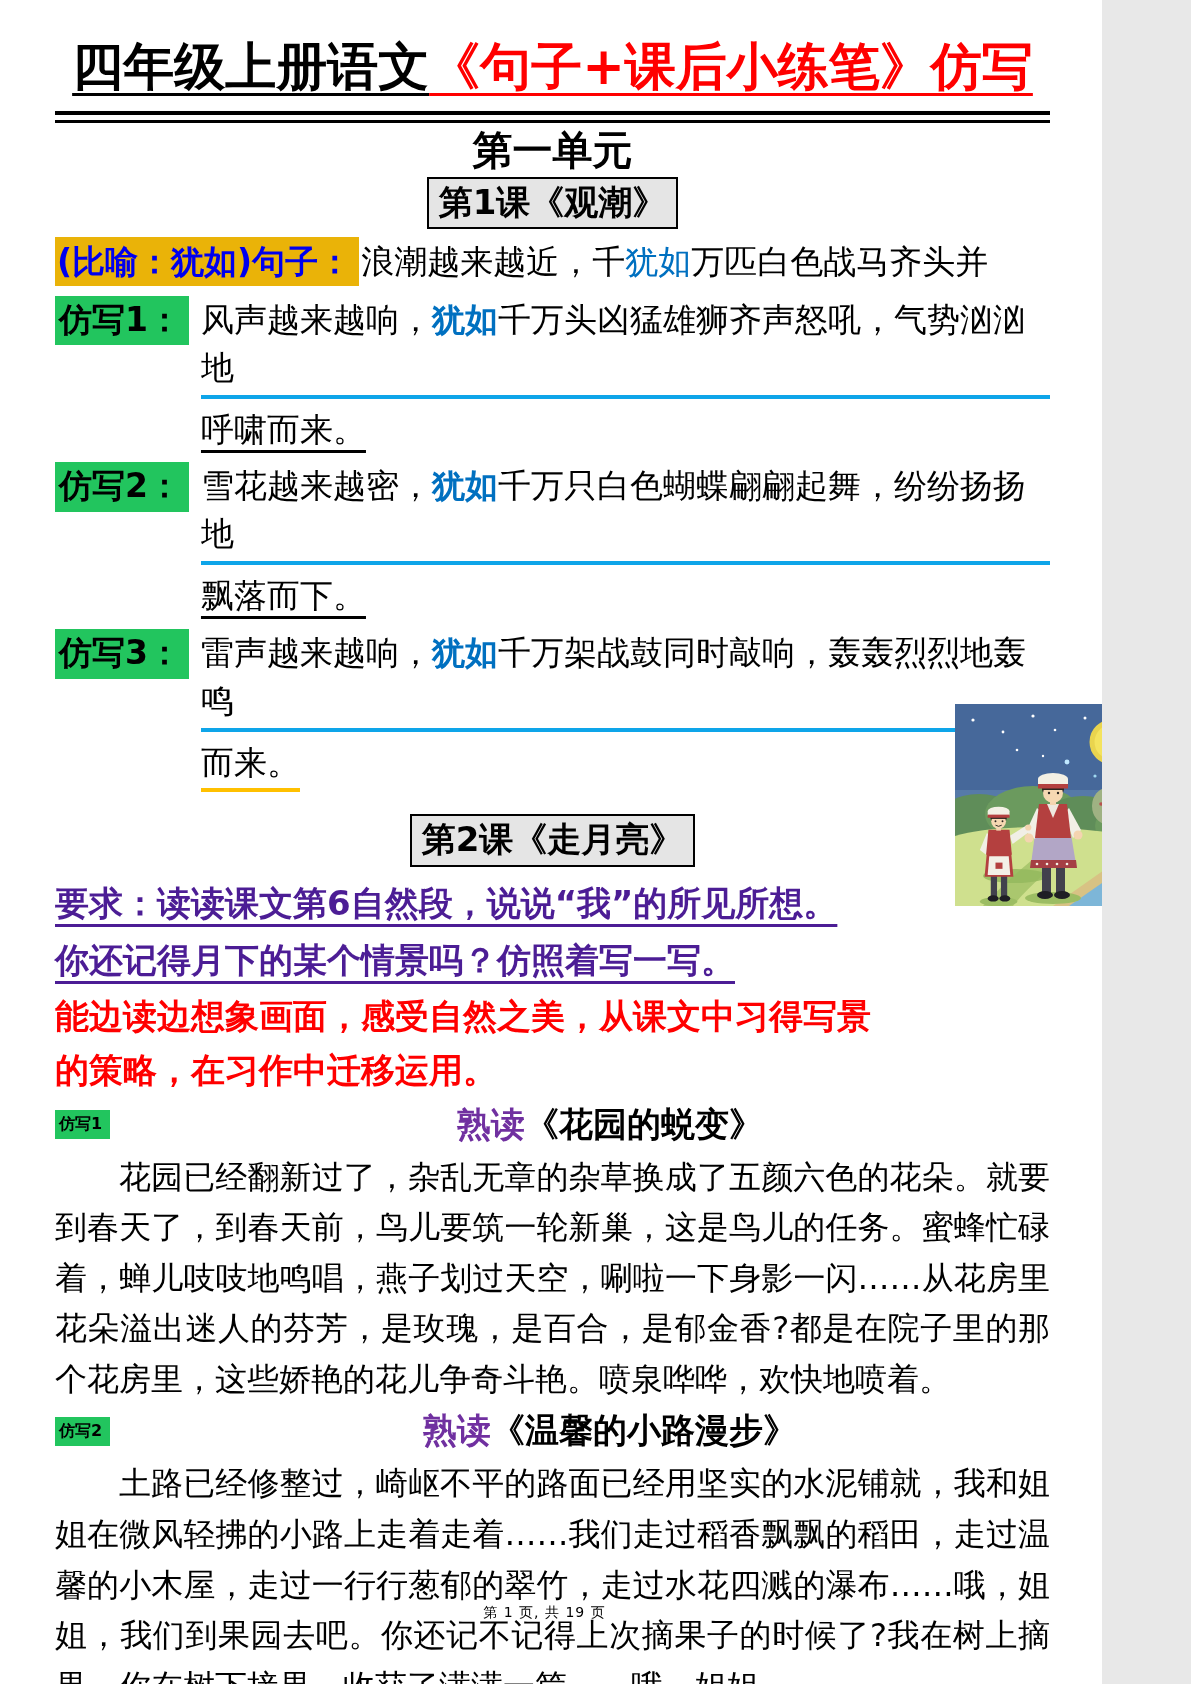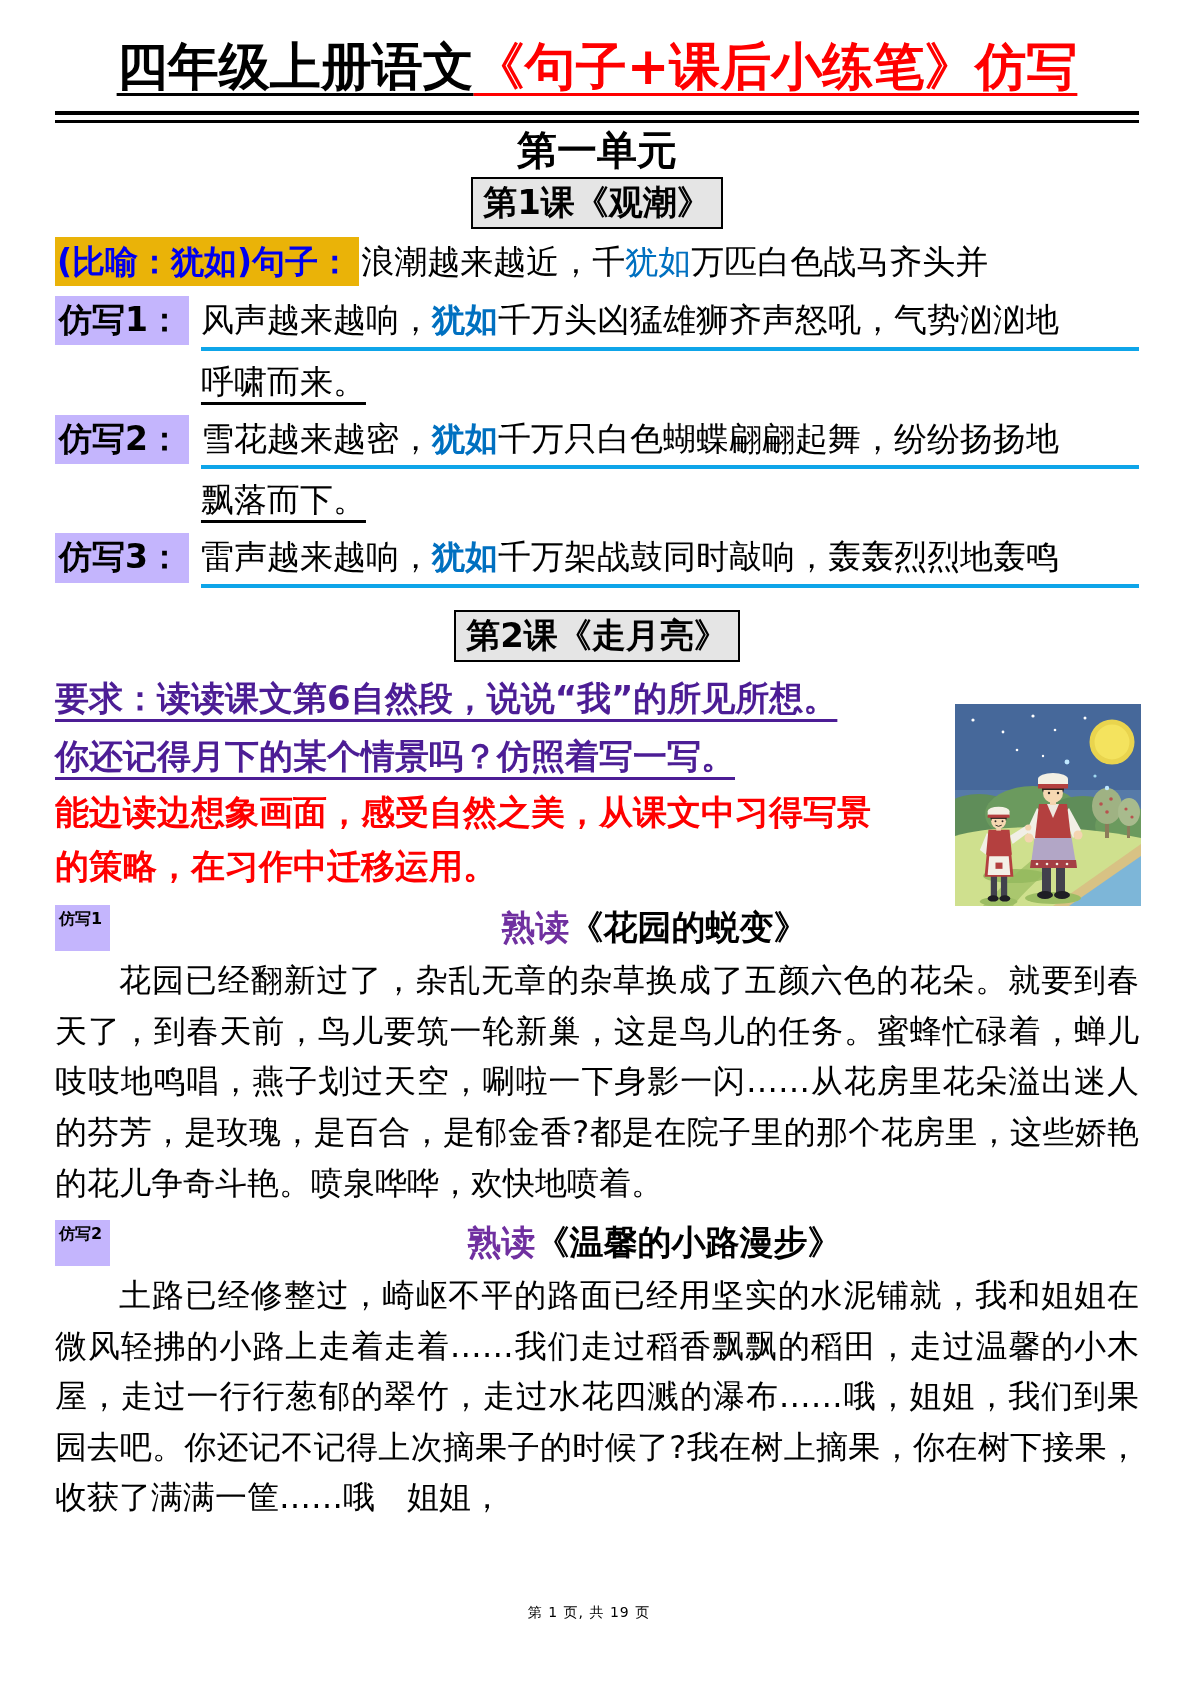--- a/index.html
+++ b/index.html
@@ -1,16 +1,16 @@
 <!DOCTYPE html>
 <html><head>
 <meta charset="utf-8">
 <style>
   html,body{margin:0;padding:0;background:#e8e8e8;}
-  .page{width:1191px;height:1684px;position:relative;background:#ffffff;overflow:hidden;
+  .page{width:1102px;height:1684px;position:relative;background:#ffffff;overflow:hidden;
         font-family:"DejaVu Sans","Liberation Sans",sans-serif;color:#000;}
   .content{padding:36px 52px 0 55px;}
 
   
   .title{margin:0;text-align:center;font-size:51px;font-weight:bold;white-space:nowrap;line-height:1.2;}
   .title span{text-decoration:underline;text-decoration-thickness:3px;text-underline-offset:9px;}
   .title .t-red{color:#ff0000;}
   .double-rule{height:5px;border-top:4px solid #000;border-bottom:3px solid #000;margin:14px 0 4px 0;}
 
   .unit{margin:2px 0 4px 0;text-align:center;font-size:40px;font-weight:bold;line-height:1.15;}
@@ -21,34 +21,34 @@
 
   
   .example{font-size:33px;line-height:1.5;}
   .example .line{margin-bottom:9px;}
   .example-label{background:#eab308;color:#0000ee;font-weight:bold;padding:5px 8px 5px 2px;margin-right:2px;}
   .kw{color:#0070c0;}
   .kw-b{color:#0070c0;font-weight:bold;}
 
   
   .imit-row{display:flex;align-items:flex-start;margin:9px 0 2px 0;font-size:33px;line-height:1.45;}
-  .tag{background:#c4b5fd;font-weight:bold;padding:4px 8px 6px 4px;flex:0 0 auto;margin-right:12px;line-height:1.2;}
+  .tag{background:#22c55e;font-weight:bold;padding:4px 8px 6px 4px;flex:0 0 auto;margin-right:12px;line-height:1.2;}
   .imit-content{flex:1;min-width:0;}
   .l1{border-bottom:4px solid #0ea5e9;padding-bottom:3px;}
   .l2{margin-top:7px;}
   .u-wavy{text-decoration-line:underline;text-decoration-style:wavy;text-decoration-color:#45c1f0;
           text-decoration-thickness:2px;text-underline-offset:9px;text-decoration:underline;}
   .u-orange{display:inline-block;border-bottom:4px solid #ffc000;padding-bottom:2px;}
 
   
   .green-line{color:#4c1d95;font-weight:bold;font-size:34px;line-height:1.7;}
   .red-line{color:#ff0000;font-weight:bold;font-size:34px;line-height:1.58;}
 
   
-  .sub-row{display:flex;margin:12px 0 4px 0;gap:48px;}
+  .sub-row{display:flex;align-items:center;margin:4px 0 4px 0;gap:48px;}
   .sub-center{flex:1;text-align:center;font-size:34px;font-weight:bold;}
   .purple{color:#7030a0;}
 
   .para{font-size:32px;line-height:1.58;margin:4px 0 2px 0;text-indent:2em;text-align:justify;}
 
   .footer{position:absolute;left:0;right:13px;bottom:62px;text-align:center;font-size:14px;letter-spacing:1px;}
 
   .illustration{position:absolute;left:955px;top:704px;width:186px;height:202px;}
 </style>
 </head>
@@ -83,20 +83,21 @@
       <div class="imit-content">
         <div class="l1"><span>雪花越来越密，</span><span class="kw-b">犹如</span><span>千万只白色蝴蝶翩翩起舞，纷纷扬扬地</span></div>
         <div class="l2"><span class="u-wavy">飘落而下。</span></div>
       </div>
     </div>
 
     <div class="imit-row">
       <span class="tag">仿写3：</span>
       <div class="imit-content">
         <div class="l1"><span>雷声越来越响，</span><span class="kw-b">犹如</span><span>千万架战鼓同时敲响，轰轰烈烈地轰鸣</span></div>
+        <div class="l2"><span class="u-orange">而来。</span></div>
       </div>
     </div>
 
     <div class="lesson-heading-wrap" style="margin-top:22px;">
       <span class="lesson-heading">第2课《走月亮》</span>
     </div>
 
     <div class="green-line"><span class="u-wavy">要求：读读课文第6自然段，说说“我”的所见所想。</span></div>
     <div class="green-line"><span class="u-wavy">你还记得月下的某个情景吗？仿照着写一写。</span></div>
 

